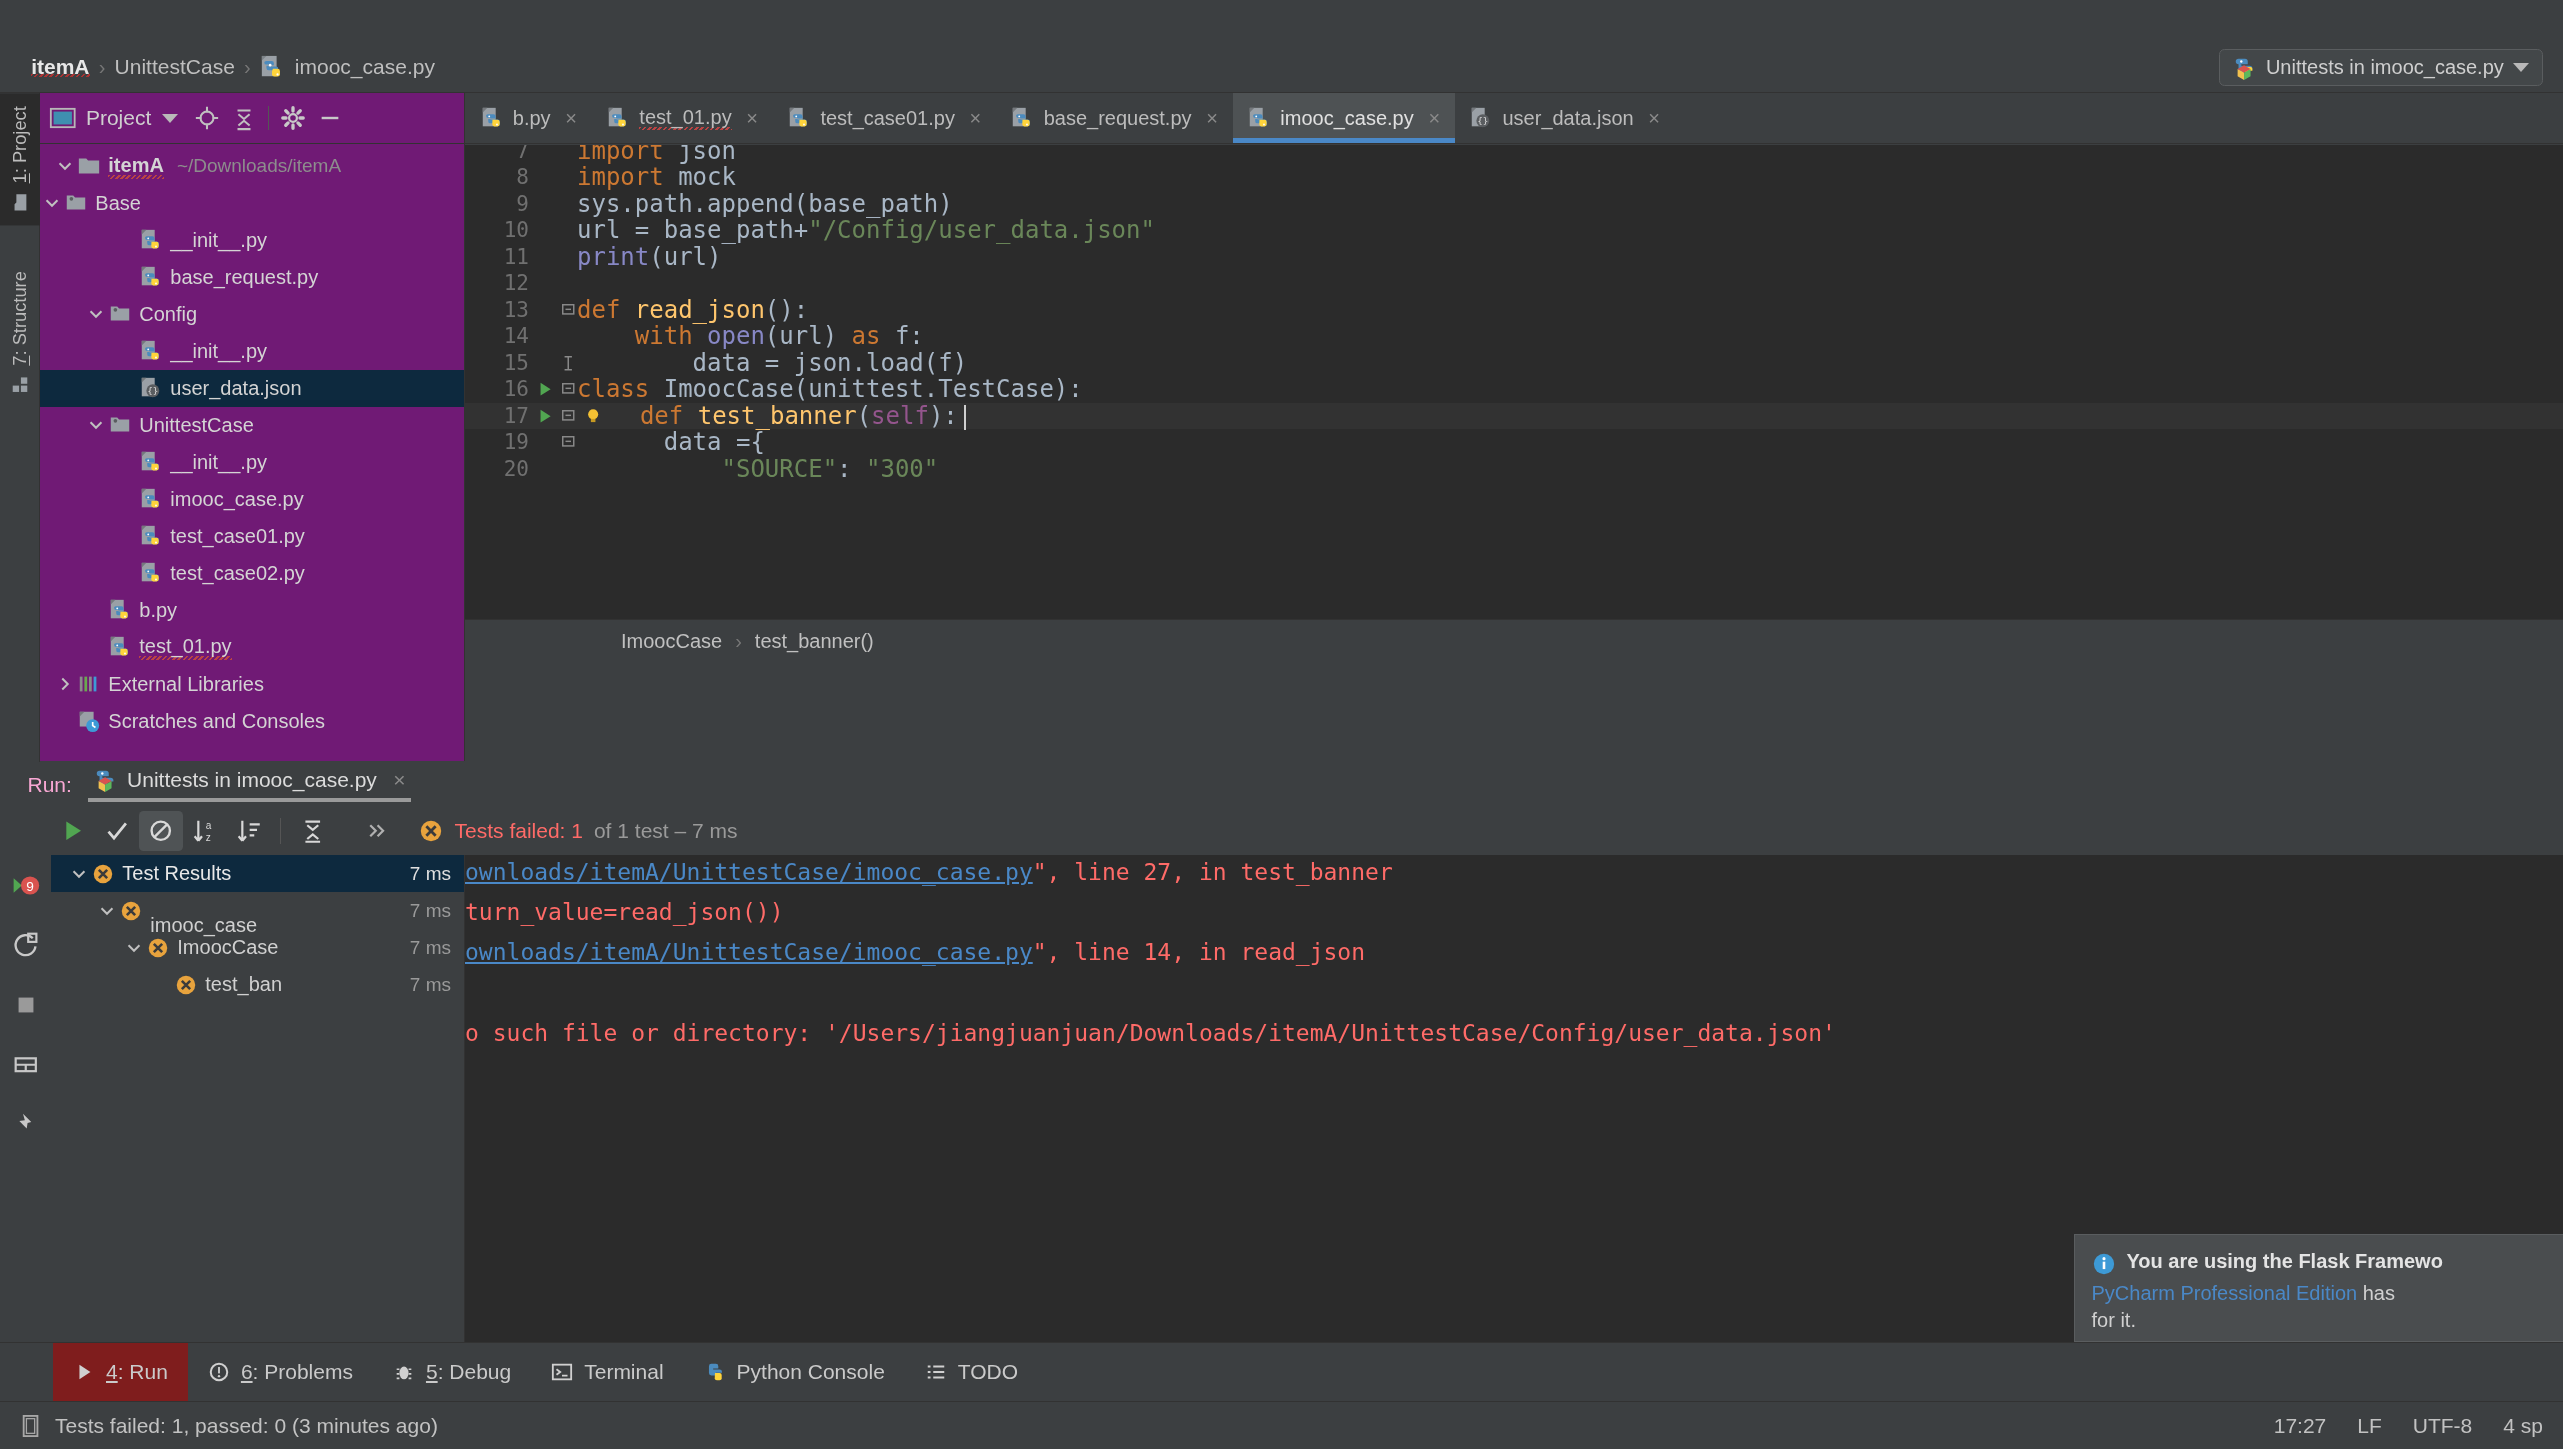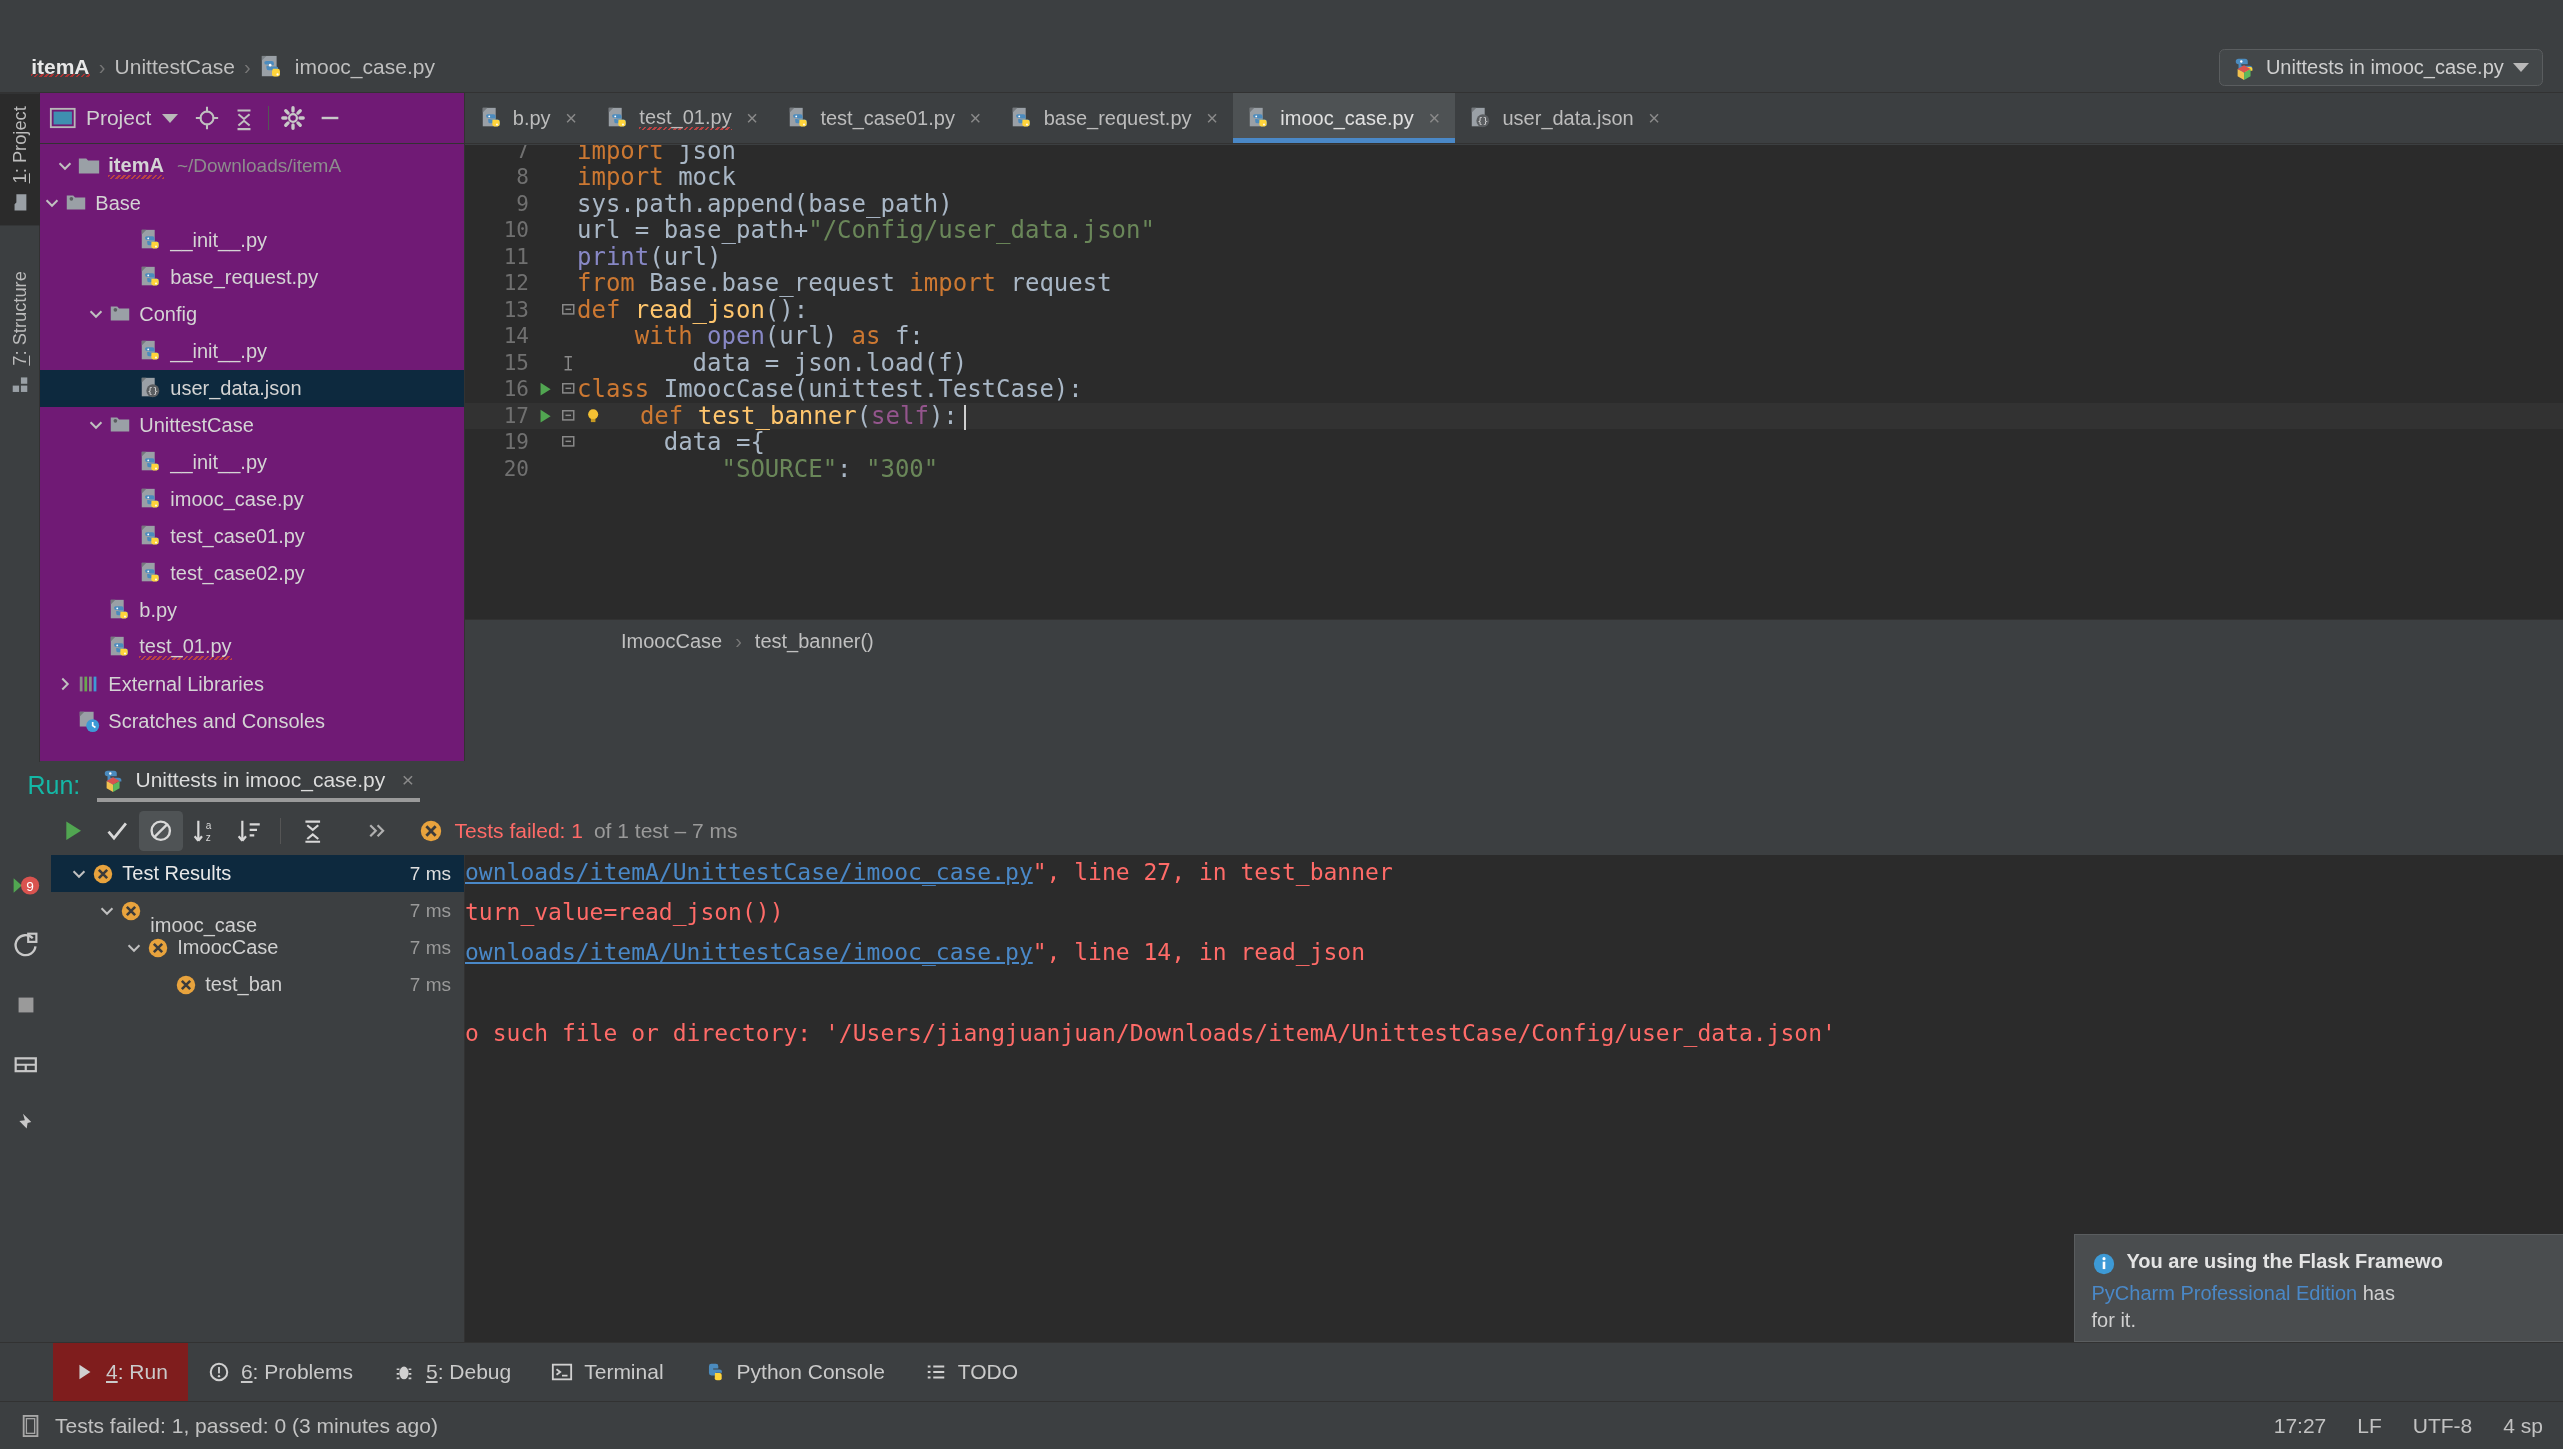--- a/index.html
+++ b/index.html
@@ -136,21 +136,21 @@
   .ebread {
     position: absolute; left: 465px; top: 619px; right: 0; height: 44px;
     background: #3c3f41; display: flex; align-items: center; padding-left: 156px;
     font-size: 20px; color: #c0c0c0; gap: 13px; border-top: 0.9px solid #323232;
   }
   .ebread .sep { color: #777; }
 
   
   .runpane { position: absolute; left: 0; top: 762px; right: 0; bottom: 108px; background: #3c3f41; }
   .run-header { height: 46px; display: flex; align-items: center; padding-left: 27.5px; gap: 16.5px; position: relative; }
-  .run-label { font-size: 25px; color: #14b8a6; }
+  .run-label { font-size: 21px; color: #f9a8d4; }
   .run-tab {
     display: flex; align-items: center; gap: 9.2px; font-size: 21px; color: #dcdcdc;
     position: relative; padding: 0 5.5px 9.2px 5.5px;
   }
   .run-tab::after { content:""; position:absolute; left:0; right:0; bottom:0; height:3.7px; background:#9a9a9a; }
   .run-tab .x { color: #8a8a8a; margin-left: 7.3px; }
 
   .run-toolbar {
     position: absolute; left: 0; top: 807px; right: 0; height: 48px;
     display: flex; align-items: center; gap: 0; padding-left: 51px;
@@ -676,21 +676,20 @@
         <div class="eline" style="height: 26.5px;">
           <span class="gutter-num">10</span>
           <span class="code" style="left: 112px;"><span class="t">url = base_path+</span><span class="s">"/Config/user_data.json"</span></span>
         </div>
         <div class="eline" style="height: 26.5px;">
           <span class="gutter-num">11</span>
           <span class="code" style="left: 112px;"><span class="b">print</span><span class="t">(url)</span></span>
         </div>
         <div class="eline" style="height: 26.5px;">
           <span class="gutter-num">12</span>
-          <span class="code" style="left: 112px;"><span class="k">from </span><span class="t">Base.base_request </span><span class="k">import </span><span class="t">request</span></span>
         </div>
         <div class="eline" style="height: 26.5px;">
           <span class="gutter-num">13</span>
           <span class="gutter-mark fold" style="left: 95px;">
             <svg width="16.5" height="16.5" viewBox="0 0 18 18">
               <rect x="3" y="3" width="12" height="10" fill="none" stroke="#8a8a8a" stroke-width="1.6"></rect>
               <path d="M6 8h6" stroke="#8a8a8a" stroke-width="1.6"></path>
             </svg>
           </span>
           <span class="code" style="left: 112px;"><span class="k">def </span><span class="f">read_json</span><span class="t">():</span></span>

